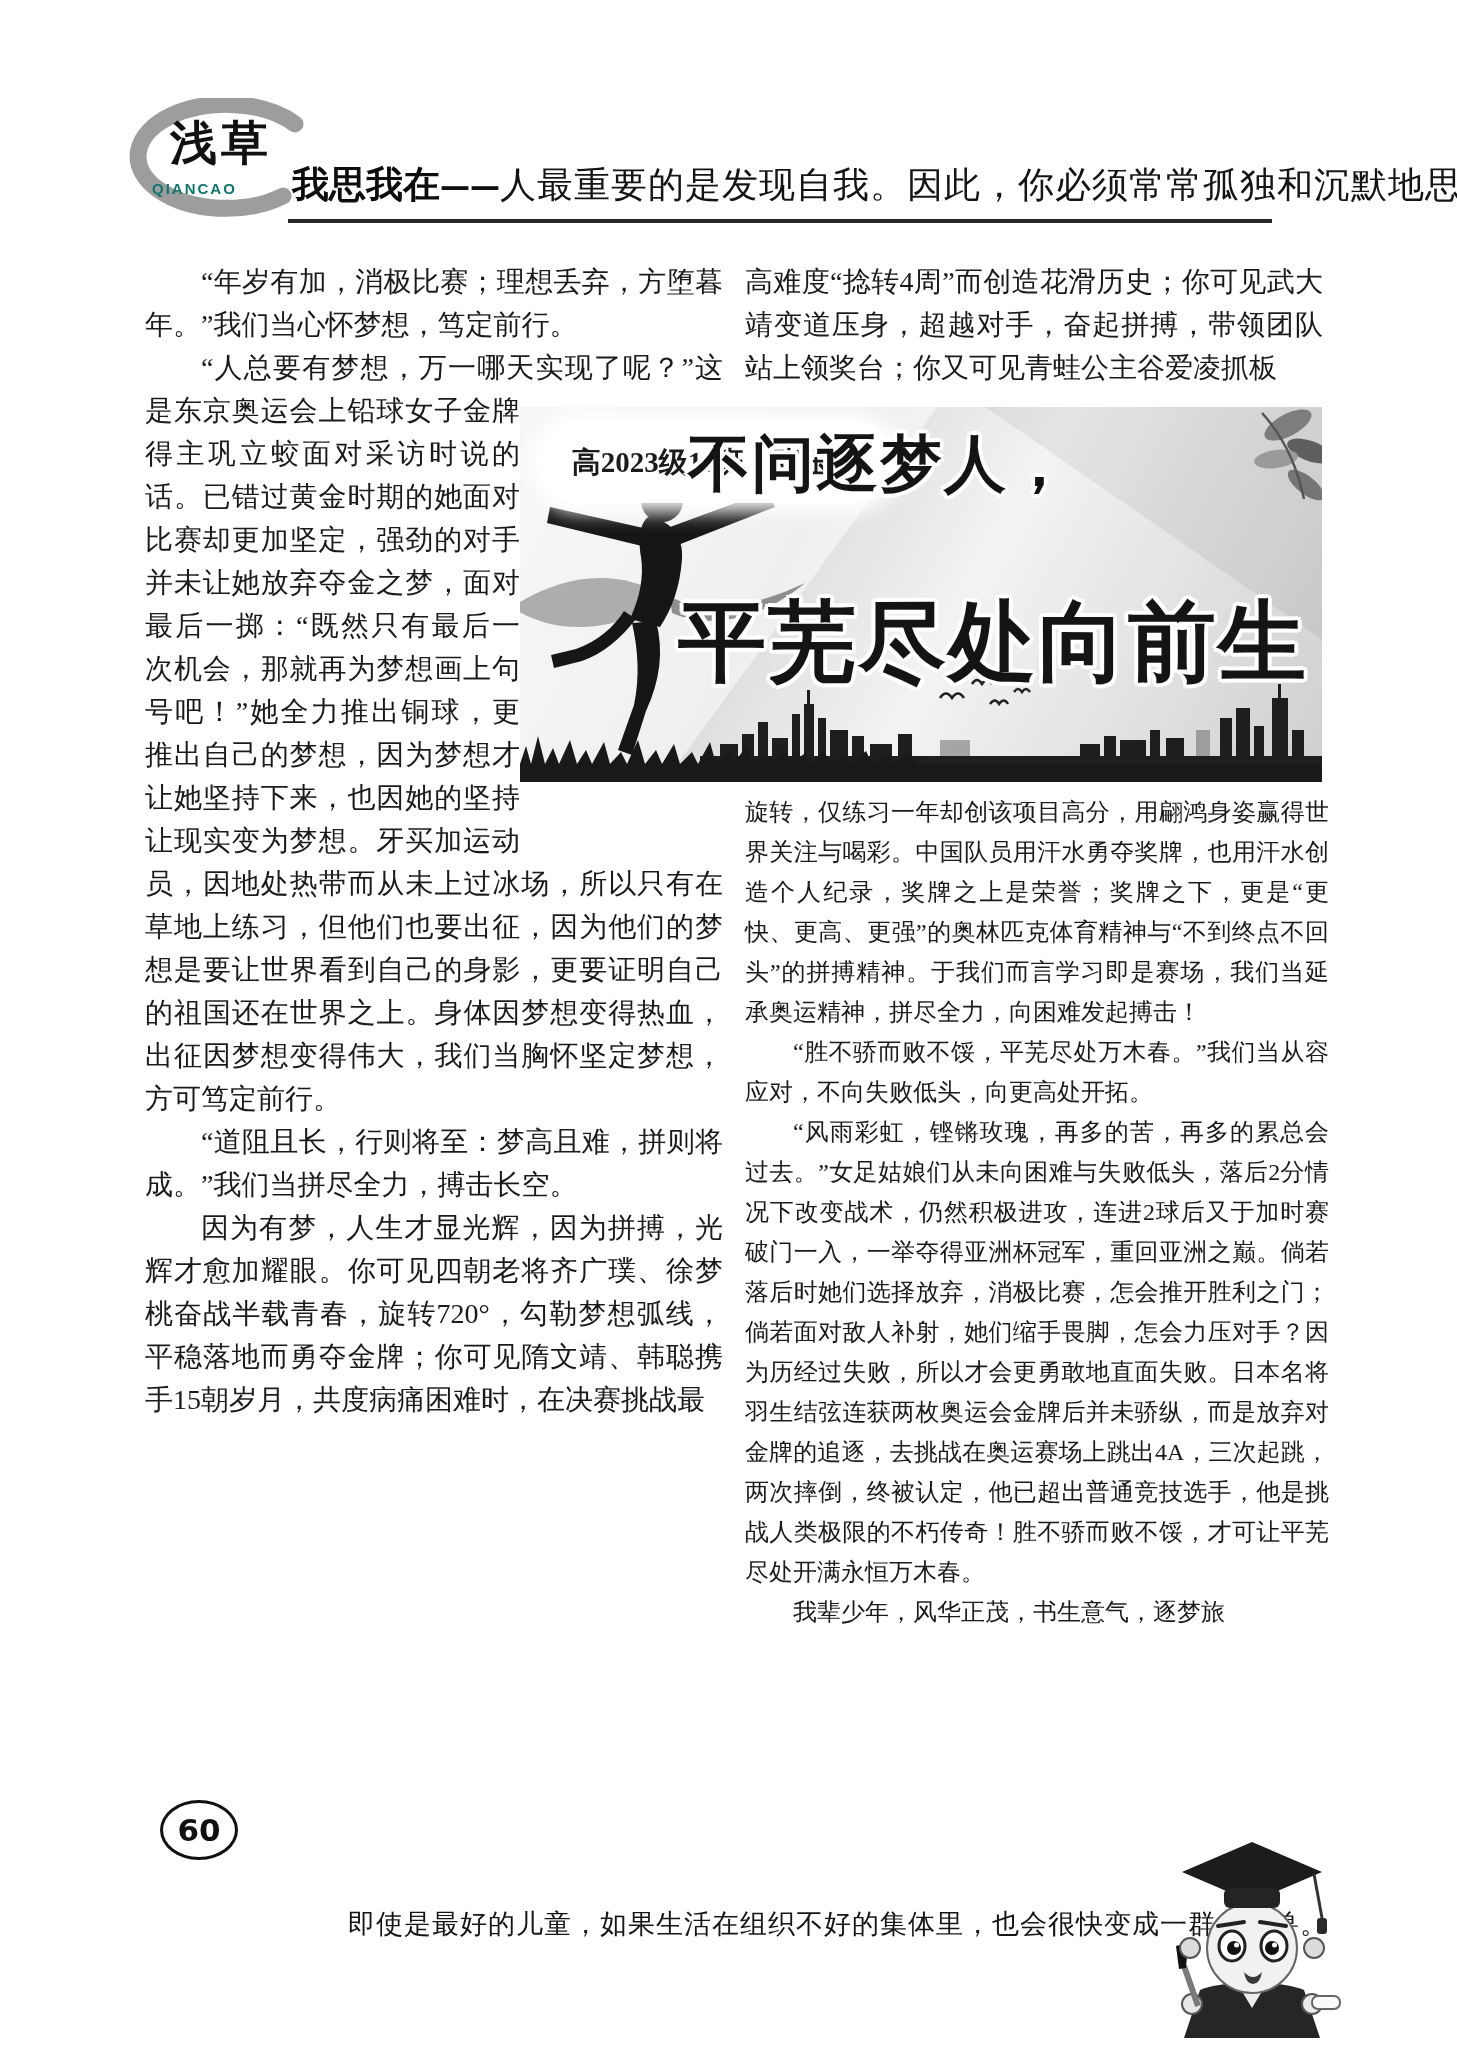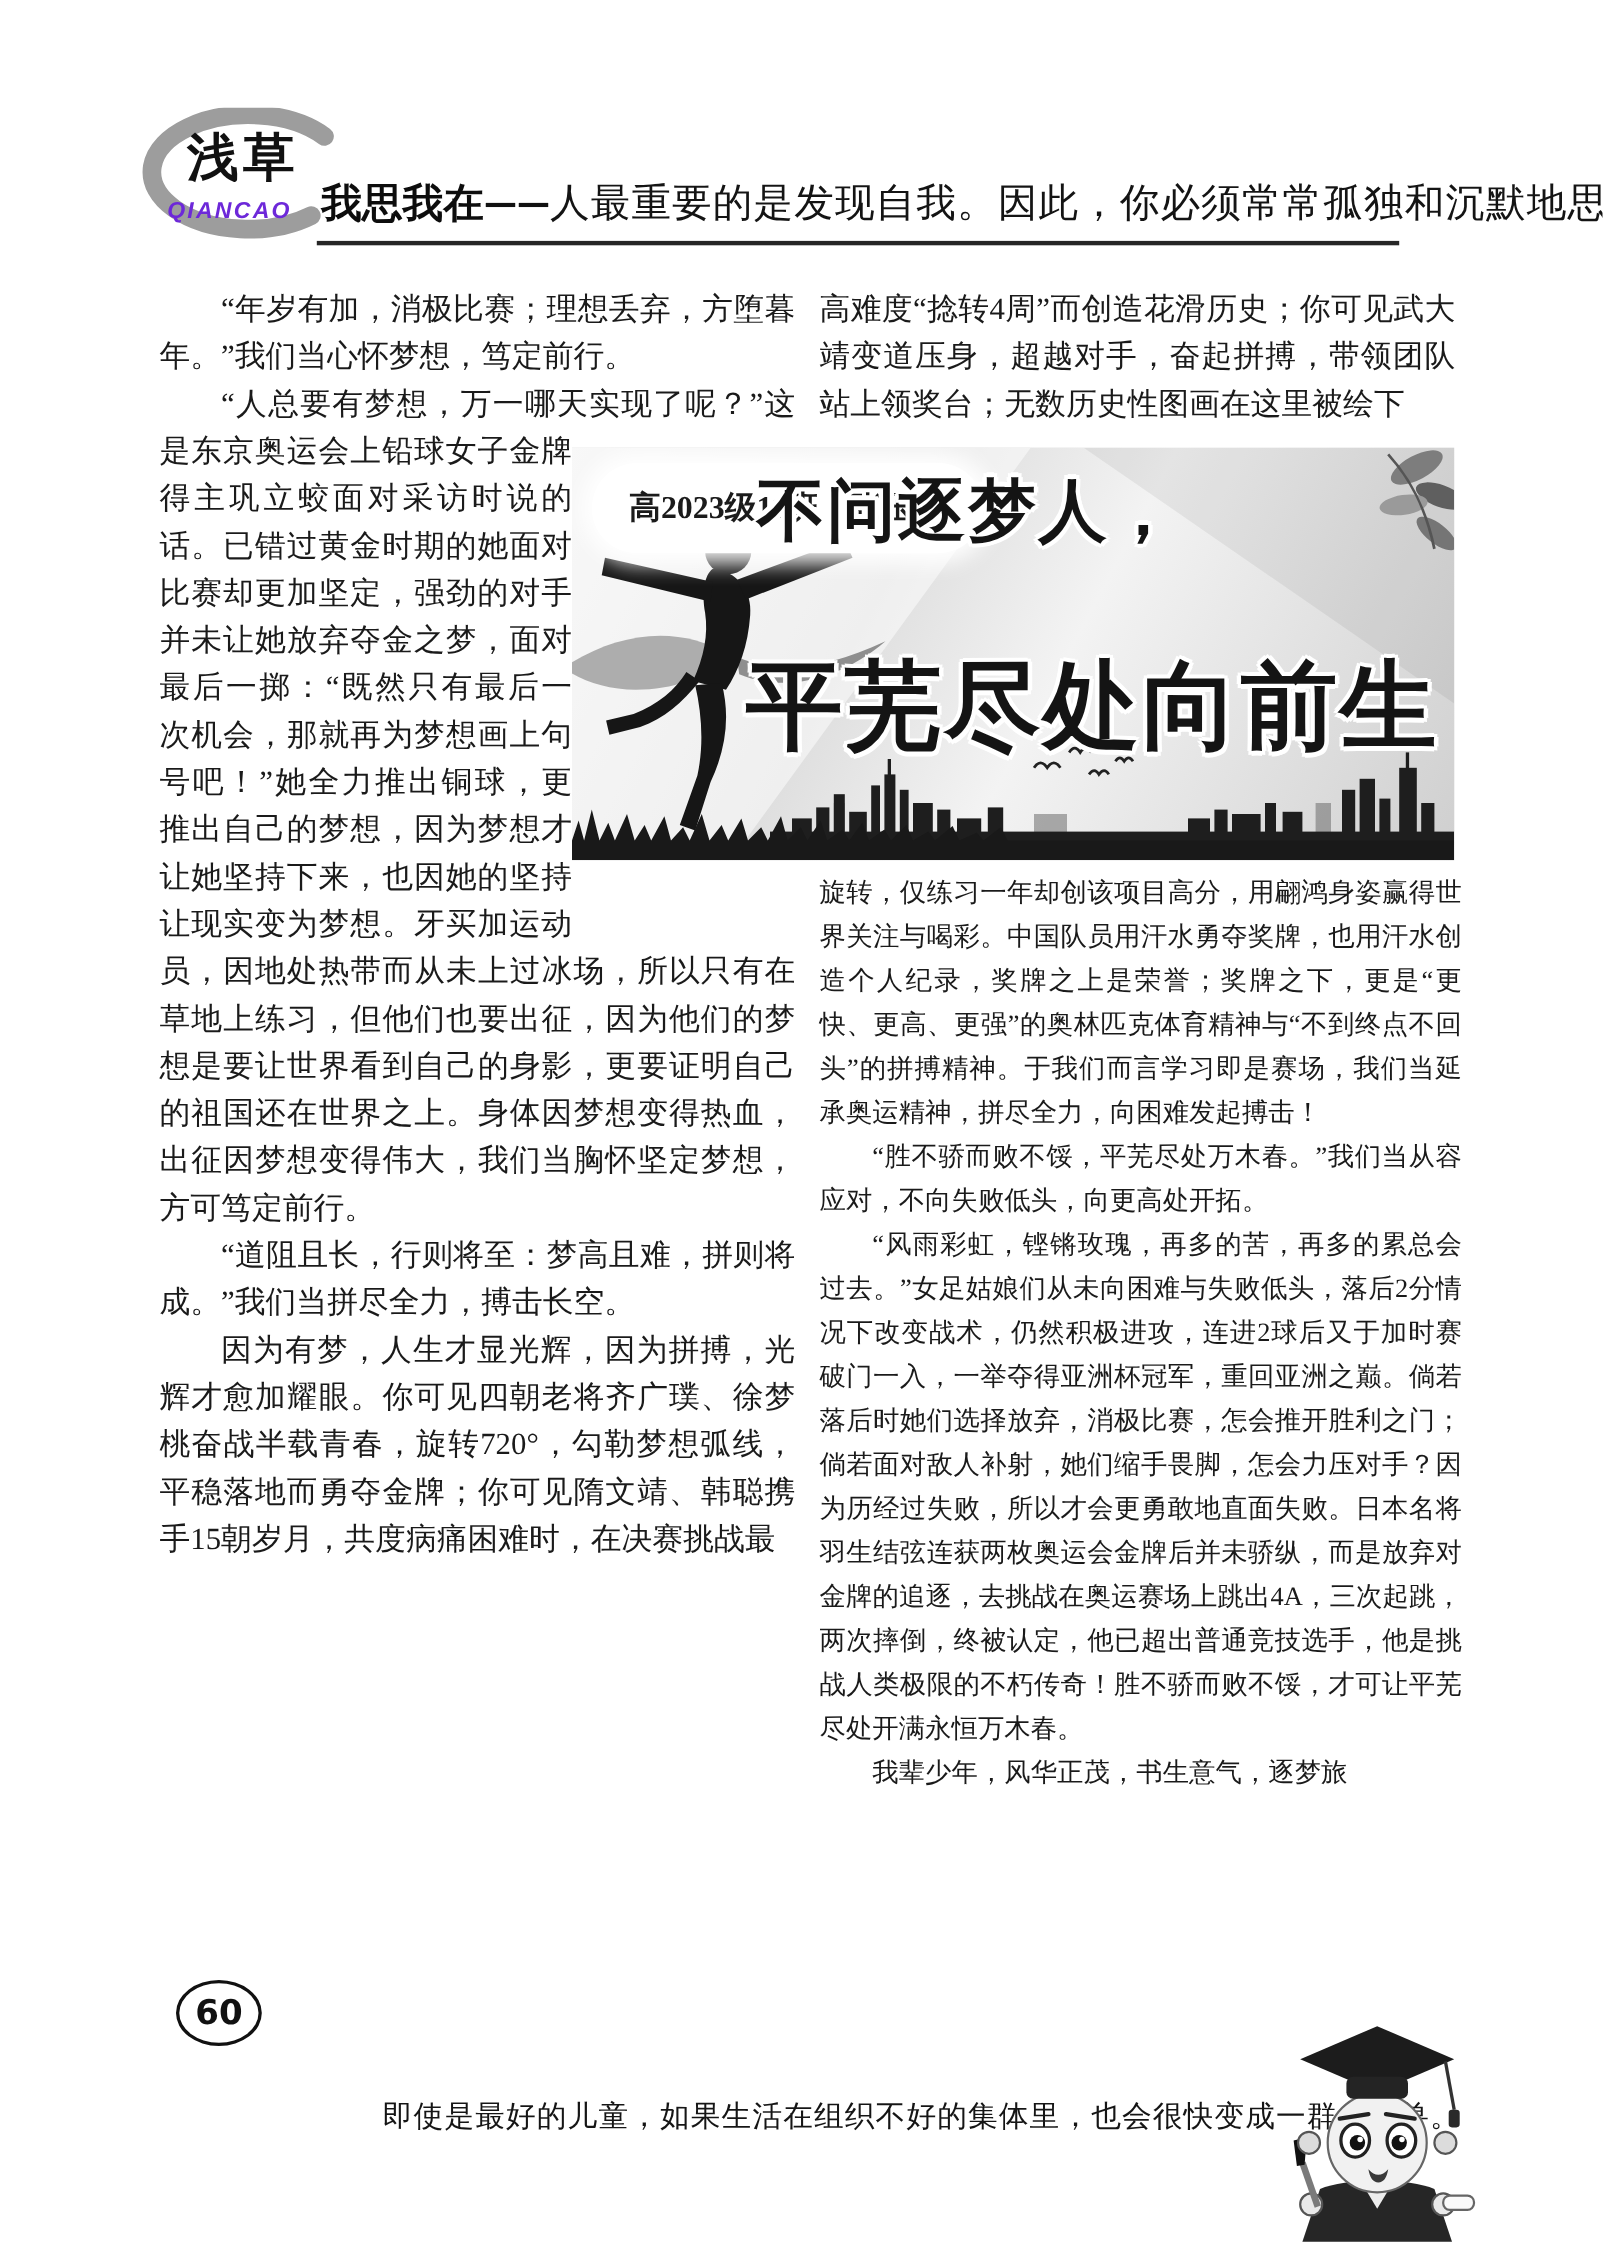--- a/index.html
+++ b/index.html
@@ -4,22 +4,22 @@
 <style>
   html,body{margin:0;padding:0;background:#ffffff;}
   .page{position:relative;width:1457px;height:2047px;background:#ffffff;overflow:hidden;
         font-family:"Liberation Serif","DejaVu Serif",serif;color:#1a1a1a;}
 
   
   .logo{position:absolute;left:90px;top:98px;width:235px;height:125px;}
   .logo svg{position:absolute;left:0;top:0;}
   .logo-cn{position:absolute;left:80px;top:14px;font-size:47px;font-weight:900;
            letter-spacing:4px;color:#111;font-family:"Liberation Serif","DejaVu Serif",serif;}
-  .logo-en{position:absolute;left:62px;top:82px;font-size:21px;font-weight:700;font-style:italic;
-           letter-spacing:2px;color:#6d28d9;font-family:"Liberation Sans","DejaVu Sans",sans-serif;}
+  .logo-en{position:absolute;left:62px;top:82px;font-size:15px;font-weight:700;
+           letter-spacing:2px;color:#0f766e;font-family:"Liberation Sans","DejaVu Sans",sans-serif;}
   .tagline{position:absolute;left:292px;top:160px;width:1000px;white-space:nowrap;
            font-family:"DejaVu Sans","Liberation Sans",sans-serif;}
   .tagline .bold{font-size:37px;font-weight:900;color:#0d0d0d;vertical-align:middle;}
   .tagline .dash{font-size:30px;font-weight:700;color:#111;vertical-align:middle;}
   .tagline .rest{font-size:36px;font-weight:500;color:#141414;vertical-align:middle;letter-spacing:1px;}
   .header-rule{position:absolute;left:288px;top:219px;width:984px;height:4px;background:#262626;}
 
   
   .col{position:absolute;width:578px;font-size:28px;line-height:43px;text-align:justify;}
   .col-left{left:145px;top:260px;}
@@ -79,21 +79,21 @@
   <div class="col col-left">
     <div class="float-gap"></div>
     <div class="float-notch"></div>
     <p class="para">“年岁有加，消极比赛；理想丢弃，方堕暮年。”我们当心怀梦想，笃定前行。</p>
     <p class="para">“人总要有梦想，万一哪天实现了呢？”这是东京奥运会上铅球女子金牌得主巩立蛟面对采访时说的话。已错过黄金时期的她面对比赛却更加坚定，强劲的对手并未让她放弃夺金之梦，面对最后一掷：“既然只有最后一次机会，那就再为梦想画上句号吧！”她全力推出铜球，更推出自己的梦想，因为梦想才让她坚持下来，也因她的坚持让现实变为梦想。牙买加运动员，因地处热带而从未上过冰场，所以只有在草地上练习，但他们也要出征，因为他们的梦想是要让世界看到自己的身影，更要证明自己的祖国还在世界之上。身体因梦想变得热血，出征因梦想变得伟大，我们当胸怀坚定梦想，方可笃定前行。</p>
     <p class="para">“道阻且长，行则将至：梦高且难，拼则将成。”我们当拼尽全力，搏击长空。</p>
     <p class="para">因为有梦，人生才显光辉，因为拼搏，光辉才愈加耀眼。你可见四朝老将齐广璞、徐梦桃奋战半载青春，旋转720°，勾勒梦想弧线，平稳落地而勇夺金牌；你可见隋文靖、韩聪携手15朝岁月，共度病痛困难时，在决赛挑战最</p>
   </div>
 
   <div class="col col-right-top">
-    <p class="para cont">高难度“捻转4周”而创造花滑历史；你可见武大靖变道压身，超越对手，奋起拼搏，带领团队站上领奖台；无数历史性图画在这里被绘下</p>
+    <p class="para cont">高难度“捻转4周”而创造花滑历史；你可见武大靖变道压身，超越对手，奋起拼搏，带领团队站上领奖台；你又可见青蛙公主谷爱凌抓板</p>
   </div>
 
   <div class="banner">
     <div class="facet-a"></div>
     <div class="facet-b"></div>
 
     <svg class="banner-art" width="340" height="375" viewBox="0 0 340 375">
 
       <path d="M-8,200 C40,168 96,160 142,188 C120,210 92,220 58,220 C32,220 8,212 -8,200 Z" fill="#adadad"></path>
       <path d="M150,190 C185,206 230,202 285,176 C240,214 190,222 152,206 Z" fill="#8f8f8f"></path>

